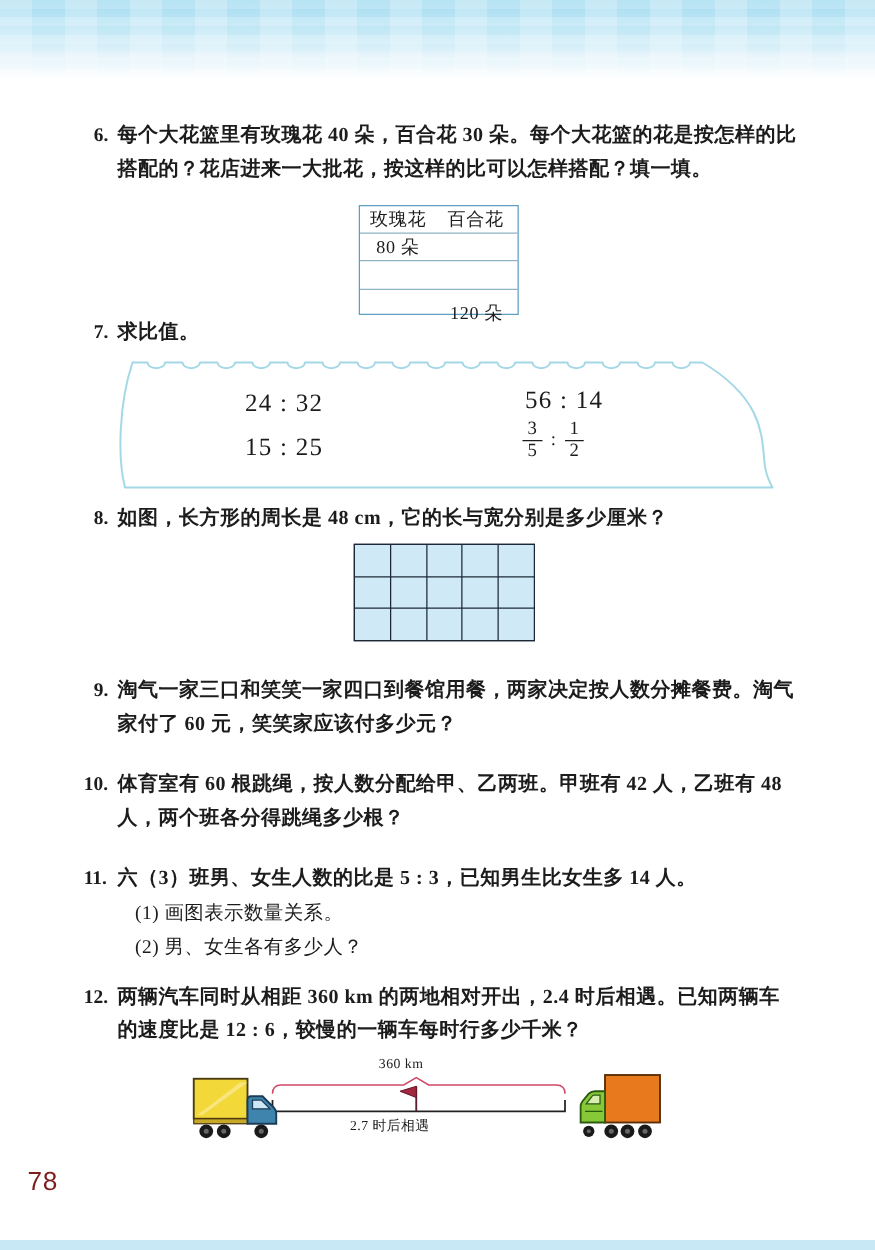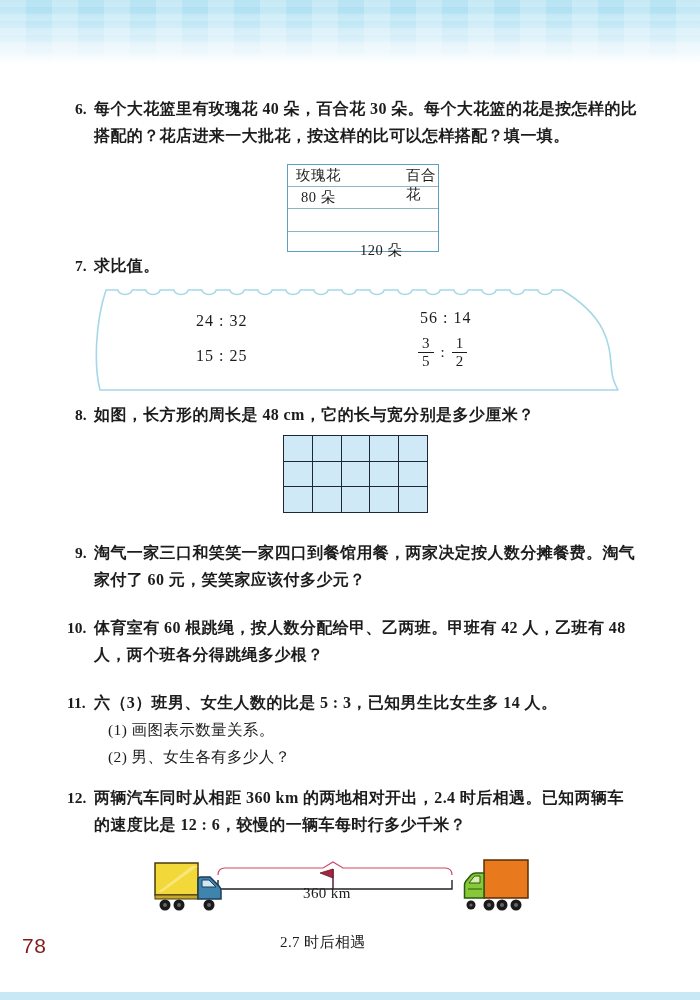--- a/index.html
+++ b/index.html
@@ -10,64 +10,64 @@
     background:
       repeating-linear-gradient(90deg, rgba(255,255,255,0.22) 0 26px, rgba(255,255,255,0) 26px 52px),
       repeating-linear-gradient(180deg, rgba(255,255,255,0.18) 0 7px, rgba(255,255,255,0) 7px 14px),
       linear-gradient(180deg,#a7ddf1 0%,#c3e8f6 38%,#e4f4fb 72%,#ffffff 100%);}
   .bottom-band{position:absolute;left:0;bottom:0;width:700px;height:8px;background:#c9e8f5;}
 
   .line{position:absolute;font-size:16px;letter-spacing:0.4px;white-space:nowrap;line-height:20px;font-weight:bold;}
   .pnum{position:absolute;font-size:15.5px;font-weight:bold;white-space:nowrap;line-height:20px;}
 
   
-  .flower-table{position:absolute;left:287px;top:164px;width:152px;height:88px;
+  .flower-table{position:absolute;left:287px;top:164px;width:128px;height:88px;
     border:1.5px solid #5f9fc0;box-sizing:border-box;background:#fff;}
   .flower-table .trow{height:21.2px;border-bottom:1px solid #90b4c2;position:relative;
     font-size:14.5px;letter-spacing:0.5px;}
   .flower-table .trow:last-child{border-bottom:none;}
   .tcell{position:absolute;top:1px;}
 
   
   .banner-svg{position:absolute;left:90px;top:283px;}
-  .ratio{position:absolute;font-size:16px;letter-spacing:1px;white-space:nowrap;}
+  .ratio{position:absolute;font-size:20px;letter-spacing:1px;white-space:nowrap;}
   .fracline{position:absolute;display:flex;align-items:center;font-size:15px;}
   .frac{display:inline-flex;flex-direction:column;align-items:center;line-height:15px;}
   .frac .top{border-bottom:1.2px solid #1c1c1c;padding:0 4px 1px 4px;}
   .frac .bot{padding-top:1px;}
   .frac-colon{margin:0 7px;}
 
   
   .rect-grid{position:absolute;left:283px;top:435px;width:145px;height:78px;
     display:grid;grid-template-columns:repeat(5,1fr);grid-template-rows:repeat(3,1fr);
     border:1.5px solid #1d2836;box-sizing:border-box;background:#1d2836;gap:1px;}
   .rect-grid .cell{background:#cfe9f7;}
 
   .sub-line{position:absolute;font-size:15.5px;letter-spacing:0.4px;white-space:nowrap;}
 
-  .diagram-label{position:absolute;font-size:15px;letter-spacing:0.4px;white-space:nowrap;margin-top:40px;}
+  .diagram-label{position:absolute;font-size:11px;letter-spacing:0.4px;white-space:nowrap;}
   .page-num{position:absolute;left:22px;top:934px;font-family:"Liberation Sans","DejaVu Sans",sans-serif;
     font-size:21px;color:#7f1d1d;letter-spacing:0.5px;}
   svg{display:block;}
 </style>
 </head>
 <body>
 
 <div class="page">
 
   <div class="top-band"></div>
 
   <div class="pnum" style="left:75px;top:99px;">6.</div>
   <div class="line" style="left:94px;top:99px;">每个大花篮里有玫瑰花 40 朵，百合花 30 朵。每个大花篮的花是按怎样的比</div>
   <div class="line" style="left:94px;top:126px;">搭配的？花店进来一大批花，按这样的比可以怎样搭配？填一填。</div>
 
   <div class="flower-table">
     <div class="trow">
       <span class="tcell" style="left:8px;">玫瑰花</span>
-      <span class="tcell" style="left:70px;margin-left:48px;">百合花</span>
+      <span class="tcell" style="left:70px;">百合花</span>
     </div>
     <div class="trow">
       <span class="tcell" style="left:13px;">80 朵</span>
     </div>
     <div class="trow">
       <span class="tcell" style="left:72px;margin-top:31px;">120 朵</span>
     </div>
     <div class="trow"></div>
   </div>
 

